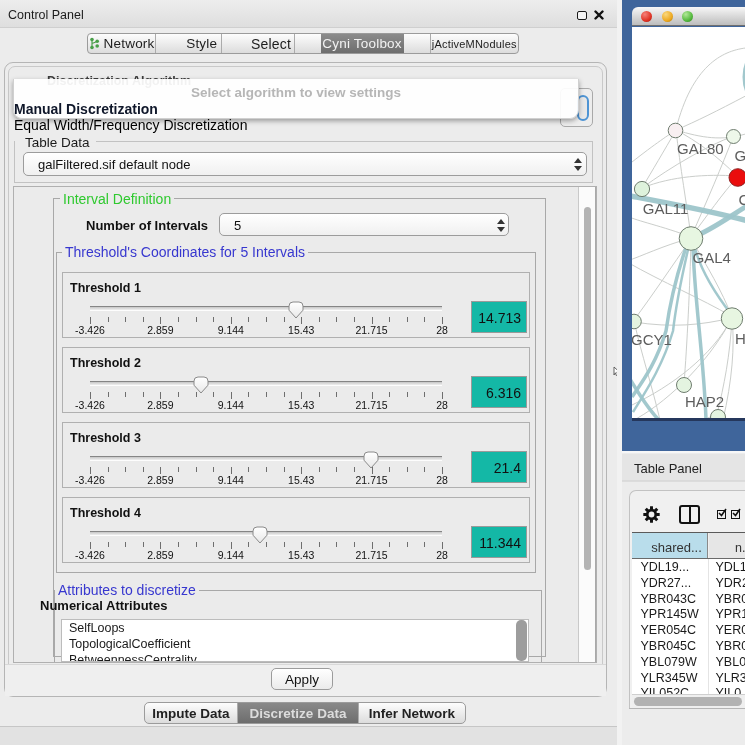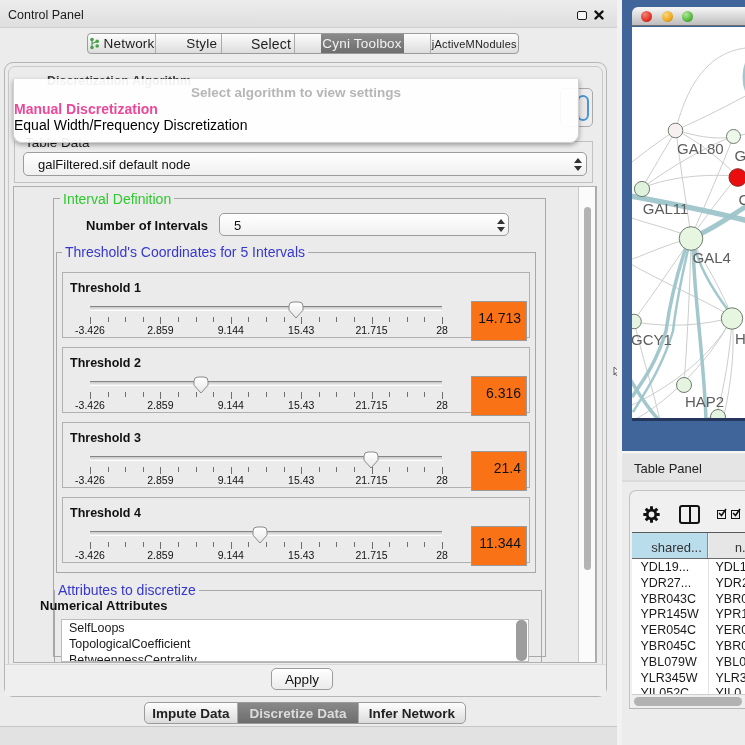--- a/index.html
+++ b/index.html
@@ -233,21 +233,21 @@
             </linearGradient>
           </defs>
         </svg>
     <div class="abs vbox">11.344</div>
     </div>
   </div>
 <style>
 .tbox { width:468px; height:66px; border:1px solid #b0b0b0; background:#ebebeb; }
 .track { width:352px; height:5px; border-top:1px solid #858585; background:linear-gradient(#c6c6c6,#efefef); border-bottom:1px solid #fdfdfd; }
 .ticklab { width:50px; text-align:center; font-size:10.5px; color:#111; }
-.vbox { left:408px; top:28px; width:56px; height:40px; background:#f97316; border:1px solid #9a9a9a; font-size:14px; color:#111; text-align:right; padding:7.5px 5px 0 0; }
+.vbox { left:408px; top:28px; width:56px; height:32px; background:#14b8a6; border:1px solid #9a9a9a; font-size:14px; color:#111; text-align:right; padding:7.5px 5px 0 0; }
 </style>
 
   <div class="abs" style="left:54px;top:590px;width:488px;height:72px;border:1px solid #a8a8a8;border-bottom:none;"></div>
   <div class="abs" style="left:55px;top:582px;background:#ebebeb;padding:0 3px;font-size:14px;color:#3737cf;">Attributes to discretize</div>
   <div class="abs" style="left:40px;top:598px;font-size:13px;font-weight:bold;color:#111;">Numerical Attributes</div>
   <div class="abs" style="left:61px;top:619px;width:468px;height:43px;background:#ffffff;border:1px solid #bcbcbc;overflow:hidden;">
     <div style="padding:0 0 0 7px;font-size:12.5px;color:#1a1a1a;line-height:16.2px;">SelfLoops<br>TopologicalCoefficient<br>BetweennessCentrality</div>
   </div>
   <div class="abs" style="left:516px;top:620px;width:11px;height:41px;background:#9d9d9d;border-radius:5px;"></div>
 
@@ -257,23 +257,23 @@
 
   <div class="abs" style="left:144px;top:702px;width:322px;height:22px;border:1px solid #9b9b9b;border-radius:5px;background:linear-gradient(#fdfdfd,#dcdcdc);overflow:hidden;display:flex;">
     <div style="width:93px;border-right:1px solid #ababab;display:flex;align-items:center;justify-content:center;font-size:13.5px;color:#222;font-weight:bold;text-align:right;">Impute Data</div>
     <div style="width:120px;display:flex;align-items:center;justify-content:center;font-size:13.5px;color:#dcdcdc;font-weight:bold;background:linear-gradient(#898989,#6d6d6d);">Discretize Data</div>
     <div style="width:107px;border-left:1px solid #ababab;display:flex;align-items:center;justify-content:center;font-size:13.5px;color:#222;font-weight:bold;">Infer Network</div>
   </div>
 
   <div class="abs" style="left:0;top:726px;width:617px;height:1px;background:#c6c6c6;"></div>
   <div class="abs" style="left:0;top:727px;width:617px;height:18px;background:#e2e2e2;"></div>
 
-  <div class="abs" style="left:13px;top:79px;width:566px;height:64px;background:rgba(255,255,255,0.93);border-radius:0 0 9px 9px;box-shadow:0 2px 5px rgba(0,0,0,0.35);border:1px solid #d0d0d0;border-top:none;">
+  <div class="abs" style="left:13px;top:79px;width:566px;height:40px;background:rgba(255,255,255,0.93);border-radius:0 0 9px 9px;box-shadow:0 2px 5px rgba(0,0,0,0.35);border:1px solid #d0d0d0;border-top:none;">
     <div style="text-align:center;margin-top:6px;font-size:13.5px;font-weight:bold;color:#b6b6b6;">Select algorithm to view settings</div>
-    <div style="margin:1px 0 0 0;font-size:14px;font-weight:bold;color:#ec4899;">Manual Discretization</div>
+    <div style="margin:1px 0 0 0;font-size:14px;font-weight:bold;color:#0f172a;">Manual Discretization</div>
     <div style="margin:0;font-size:14px;color:#000;">Equal Width/Frequency Discretization</div>
   </div>
 
   <svg class="abs" style="left:613px;top:366px;" width="8" height="10" viewBox="0 0 8 10">
     <path d="M1 9 L1 1 L6.5 6 L3.8 6.2 L5 9.2 L3.4 9.6 L2.4 6.8 Z" fill="#fff" stroke="#555" stroke-width="0.9"></path>
   </svg>
 </div>
 
 <div class="abs" style="left:617px;top:0;width:5px;height:745px;background:#f2f2f2;"></div>
 <div class="abs" style="left:622px;top:0;width:123px;height:451px;background:#3f659b;"></div>

